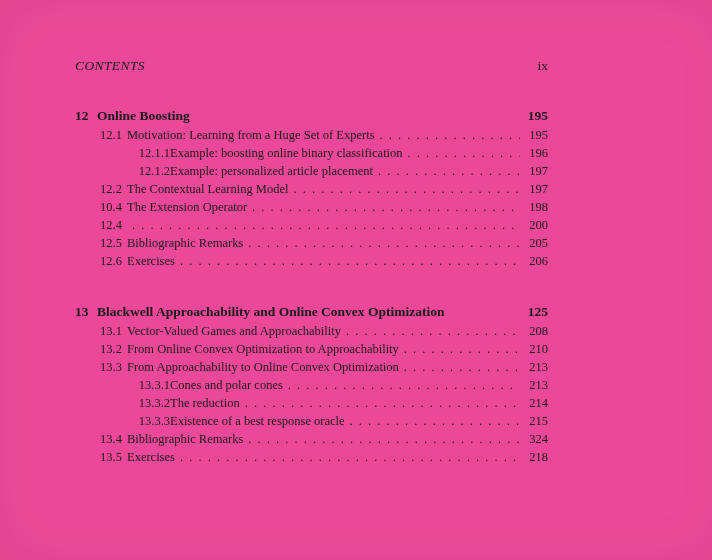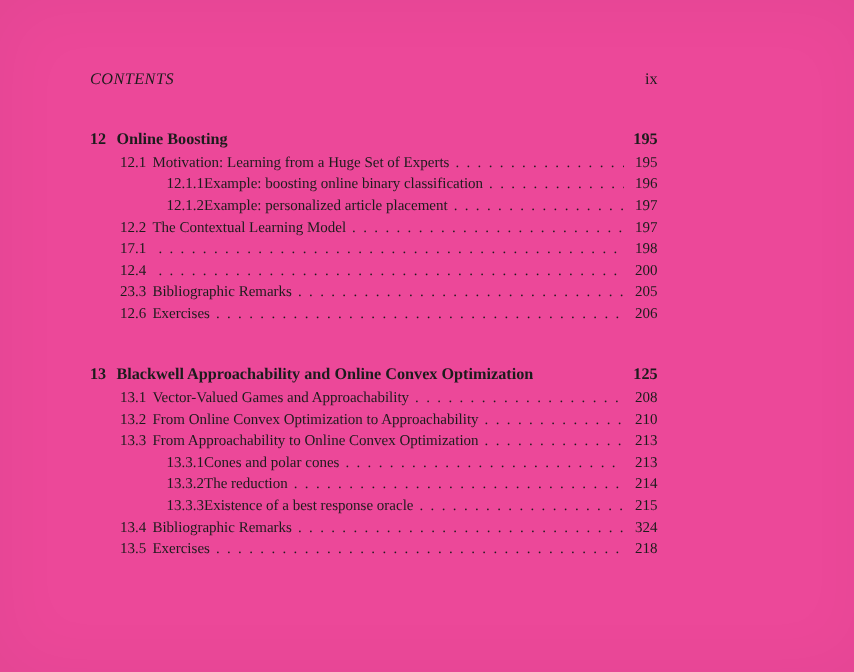--- a/index.html
+++ b/index.html
@@ -125,33 +125,34 @@
   </div>
 
   <div class="entry-row level-1">
     <span class="e-num">12.2</span>
     <span class="e-title">The Contextual Learning Model</span>
     <span class="leader"></span>
     <span class="e-page">197</span>
   </div>
 
   <div class="entry-row level-1">
-    <span class="e-num">17.1</span>
+    <span class="e-num">10.4</span>
+    <span class="e-title">The Extension Operator</span>
     <span class="leader"></span>
     <span class="e-page">198</span>
   </div>
 
   <div class="entry-row level-1">
     <span class="e-num">12.4</span>
     <span class="leader"></span>
     <span class="e-page">200</span>
   </div>
 
   <div class="entry-row level-1">
-    <span class="e-num">23.3</span>
+    <span class="e-num">12.5</span>
     <span class="e-title">Bibliographic Remarks</span>
     <span class="leader"></span>
     <span class="e-page">205</span>
   </div>
 
   <div class="entry-row level-1">
     <span class="e-num">12.6</span>
     <span class="e-title">Exercises</span>
     <span class="leader"></span>
     <span class="e-page">206</span>

